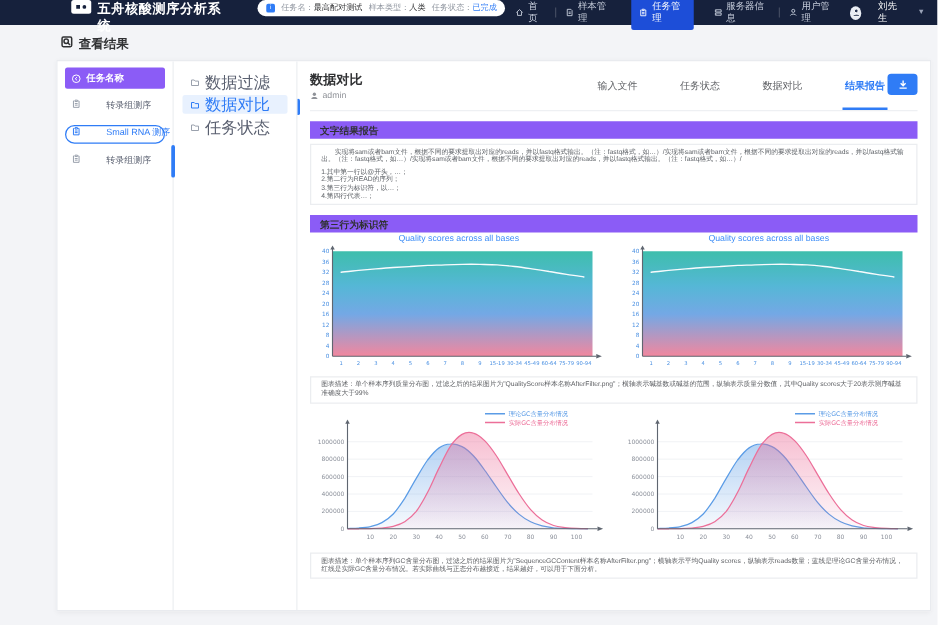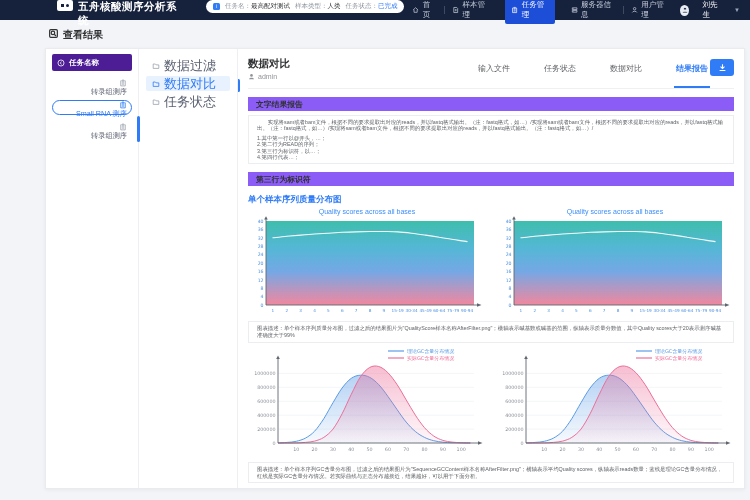--- a/index.html
+++ b/index.html
@@ -29,23 +29,23 @@
   .caret { color:#9AA3B8; font-size:6px; }
 
   
   .page-title { position:absolute; top:28px; left:48px; display:flex; align-items:flex-start; gap:4px; font-size:10px; font-weight:bold; color:#303133; }
   .page-title svg { width:11px; height:11px; stroke:#303133; fill:none; stroke-width:1.1; }
 
   
   .card { position:absolute; left:45px; top:48px; width:700px; height:441px; background:#fff; border:1px solid #E9EBEF; box-shadow:0 1px 4px rgba(0,0,0,.05); display:flex; overflow:hidden; }
 
   .col1 { width:93px; border-right:1px solid #EDEFF2; padding-top:5px; position:relative; flex:0 0 auto; }
-  .col1-header { margin:0 6px; height:17px; background:#4c1d95; border-radius:2px; display:flex; align-items:center; gap:4px; padding:0 5px; color:#fff; font-size:7.5px; font-weight:bold; cursor:pointer; }
+  .col1-header { margin:0 6px; height:17px; background:#8b5cf6; border-radius:2px; display:flex; align-items:center; gap:4px; padding:0 5px; color:#fff; font-size:7.5px; font-weight:bold; cursor:pointer; }
   .col1-header svg { width:8px; height:8px; stroke:#fff; fill:none; stroke-width:1; flex:0 0 auto; }
-  .task-item { margin:7px 6px 0; height:15px; display:flex; align-items:flex-end; gap:0; padding:0 4px; font-size:7.2px; color:#5A6070; border:1px solid transparent; cursor:pointer; white-space:nowrap;flex-direction:column; }
+  .task-item { margin:7px 6px 0; height:15px; display:flex; align-items:flex-start; gap:20px; padding:0 4px; font-size:7.2px; color:#5A6070; border:1px solid transparent; cursor:pointer; white-space:nowrap; }
   .task-item svg { width:8px; height:8px; stroke:#9AA1AD; fill:none; stroke-width:1; flex:0 0 auto; }
   .task-item.selected { border-color:#2F7CF6; border-radius:9px; color:#2F7CF6; }
   .task-item.selected svg { stroke:#2F7CF6; }
 
   .col2 { width:99px; border-right:1px solid #EDEFF2; padding-top:6px; position:relative; flex:0 0 auto; }
   .node-item { margin:3px 7px; height:15px; display:flex; align-items:center; gap:4px; padding:0 6px; font-size:13px; color:#5A6070; border-radius:2px; cursor:pointer; }
   .node-item svg { width:8px; height:8px; stroke:#9AA1AD; fill:none; stroke-width:1; flex:0 0 auto; }
   .node-item.selected { background:#E8F1FE; color:#2F7CF6; }
   .node-item.selected svg { stroke:#2F7CF6; }
 
@@ -236,21 +236,20 @@
       <div class="list">
         <div>1.其中第一行以@开头，…；</div>
         <div>2.第二行为READ的序列；</div>
         <div>3.第三行为标识符，以…；</div>
         <div>4.第四行代表…；</div>
       </div>
     </div>
 
     <div class="section-bar">第三行为标识符</div>
 
-    <div class="blue-heading">单个样本序列质量分布图</div>
     <div class="charts-row">
       <div class="chart-box">
         <div class="chart-title">Quality scores across all bases</div>
         <svg class="chart-svg quality-chart" width="238" height="100" viewBox="0 0 238 100">
             <defs>
               <linearGradient id="qg0" x1="0" y1="0" x2="0" y2="1">
                 <stop offset="0" stop-color="#3EBEAC"></stop>
                 <stop offset="0.33" stop-color="#55B7D6"></stop>
                 <stop offset="0.6" stop-color="#74A8E5"></stop>
                 <stop offset="1" stop-color="#F2879E"></stop>

